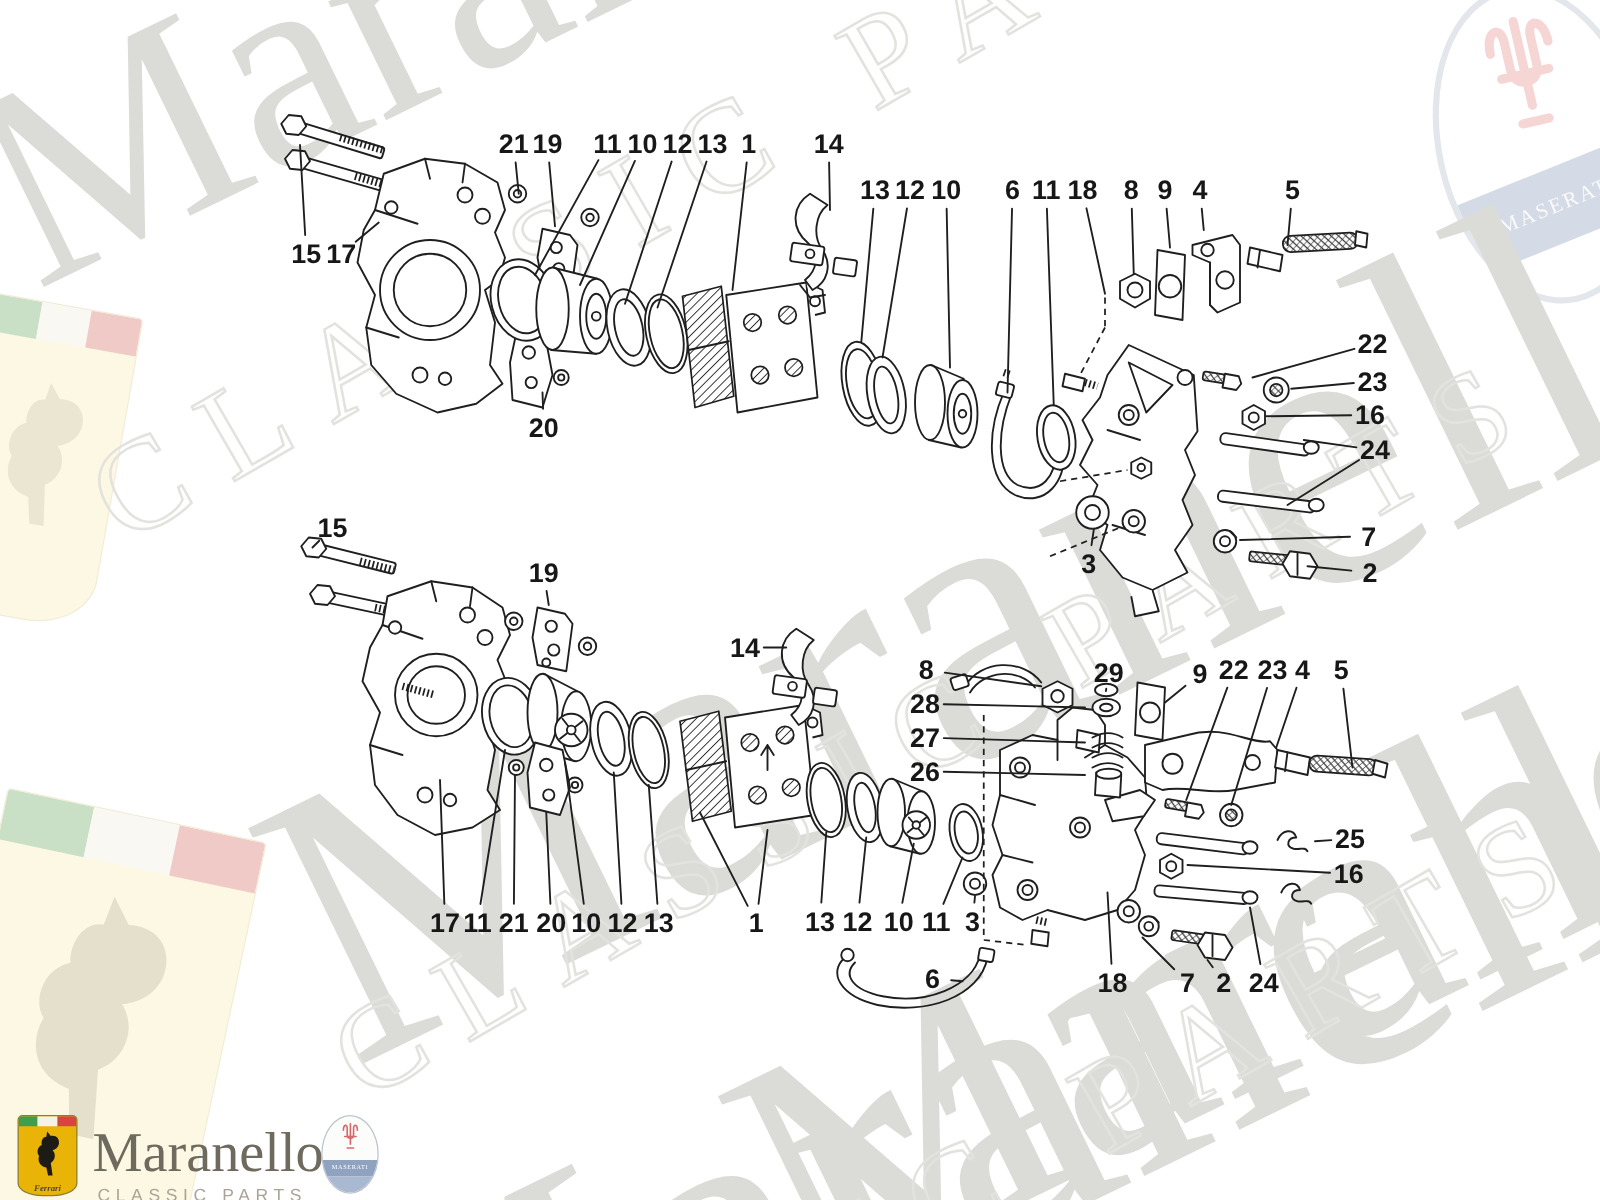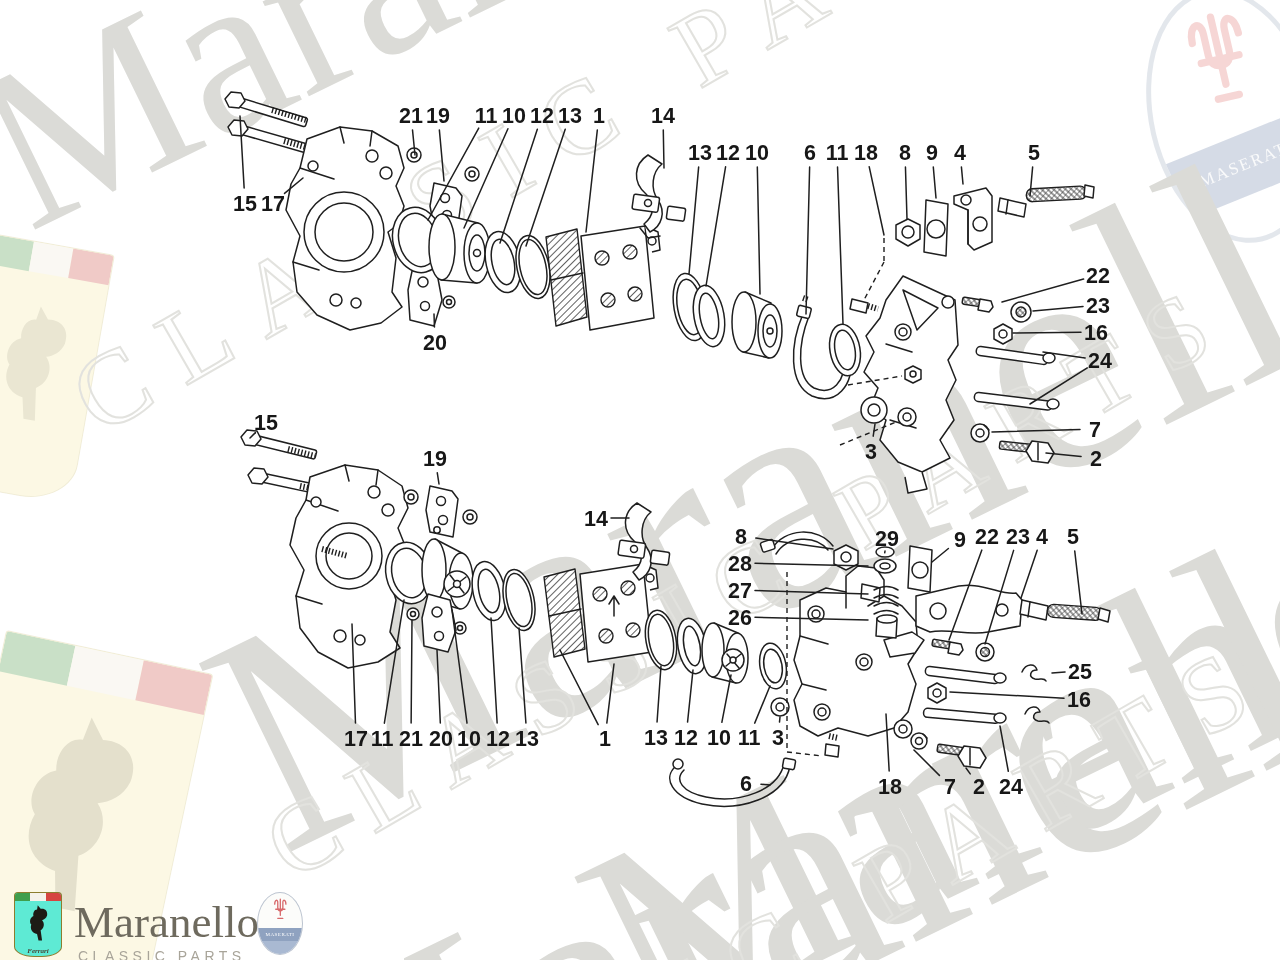--- a/index.html
+++ b/index.html
@@ -641,21 +641,21 @@
       <text x="740" y="570.5" text-anchor="middle" class="callout">28</text>
       <text x="740" y="597.5" text-anchor="middle" class="callout">27</text>
       <text x="740" y="624.5" text-anchor="middle" class="callout">26</text>
       <text x="1080" y="678.5" text-anchor="middle" class="callout">25</text>
       <text x="1079" y="706.5" text-anchor="middle" class="callout">16</text>
     </g>
 </svg>
 
 <div id="footer">
   <div class="badge fbadge">
-    <div class="shield" style="background:#5eead4;border-color:#8c7d2f;">
+    <div class="shield" style="background:#eab308;border-color:#8c7d2f;">
       <div class="flag">
           <i style="background:#3f9e4d;"></i>
           <i style="background:#f5f2ea;"></i>
           <i style="background:#d64541;"></i>
         </div>
       <svg viewBox="0 0 40 56">
         <path d="M20,52 L18,43 C11,42 8,36 10,30 C7,27 8,20 13,18 C12,14 14,9 18,9 L19,3 L23,8 C29,7 33,11 32,17 C31,21 28,23 25,24 C29,28 28,35 23,38 L25,52 Z" fill="#1d1b15"></path>
       </svg>
       <div class="fer">Ferrari</div>
     </div>

